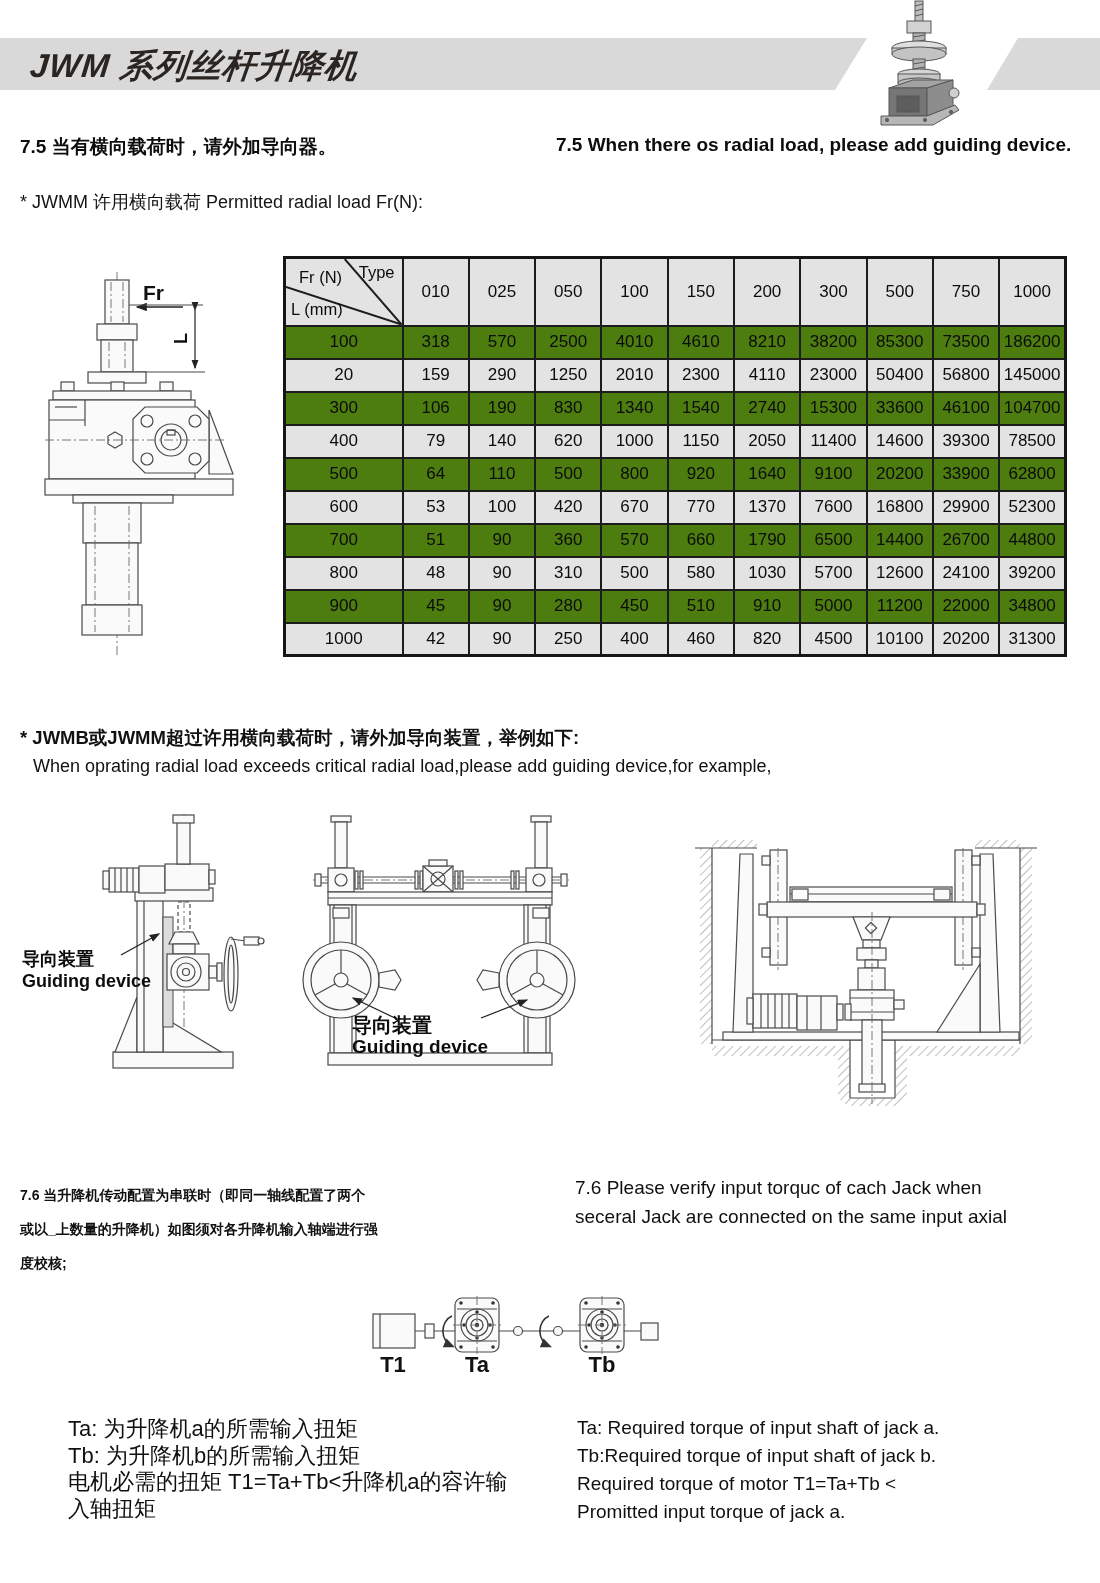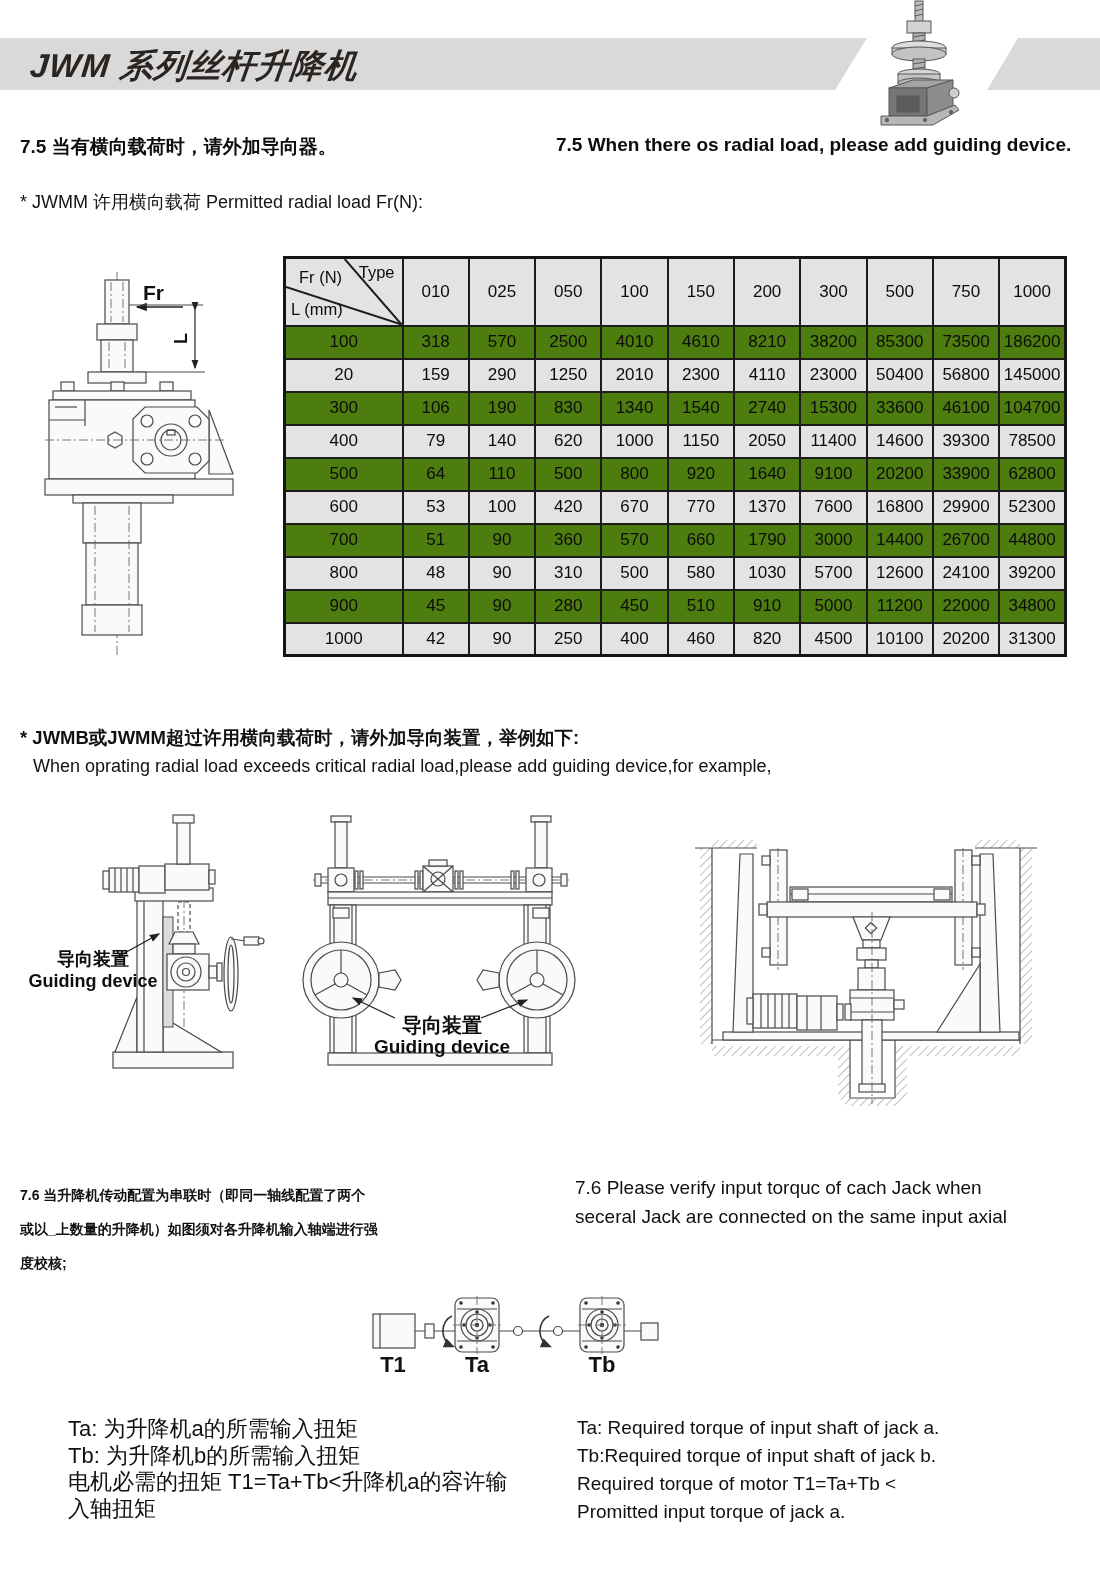--- a/index.html
+++ b/index.html
@@ -18,21 +18,21 @@
   #load-table thead th{background:#e3e3e3}
   #load-table thead tr{height:68px}
   #load-table tbody tr{height:33px}
   #load-table tbody tr:nth-child(even) td{background:#e3e3e3}
   .corner{position:relative}
   .corner svg{position:absolute;left:0;top:0;width:100%;height:100%}
   .corner span{position:absolute;font-size:16.5px;color:#0c0c0c}
   .c-tl{top:9px;left:13px}
   .c-tr{top:4px;right:7px}
   .c-bl{bottom:6px;left:5px}
-  .dlabel{position:absolute;text-align:center;font-weight:bold;color:#0d0d0d}
+  .dlabel{position:absolute;font-weight:bold;color:#0d0d0d}
   .dlabel .zh{font-size:18px;line-height:22px}
   .dlabel .en{font-size:18px;line-height:22px}
   .para{color:#101010}
   .para div{white-space:nowrap}
   #s76-zh div{font-size:14px;line-height:34px;font-weight:bold}
   #s76-en div{font-size:19px;line-height:28.5px}
   #foot-zh div{font-size:22px;line-height:26.5px}
   #foot-en div{font-size:19px;line-height:28px}
   .nzh{font-size:18.5px;font-weight:bold;white-space:nowrap}
   .nen{font-size:18px;white-space:nowrap}
@@ -250,21 +250,21 @@
           <td>52300</td>
         </tr>
         <tr>
           <td>700</td>
           <td>51</td>
           <td>90</td>
           <td>360</td>
           <td>570</td>
           <td>660</td>
           <td>1790</td>
-          <td>3000</td>
+          <td>6500</td>
           <td>14400</td>
           <td>26700</td>
           <td>44800</td>
         </tr>
         <tr>
           <td>800</td>
           <td>48</td>
           <td>90</td>
           <td>310</td>
           <td>500</td>

